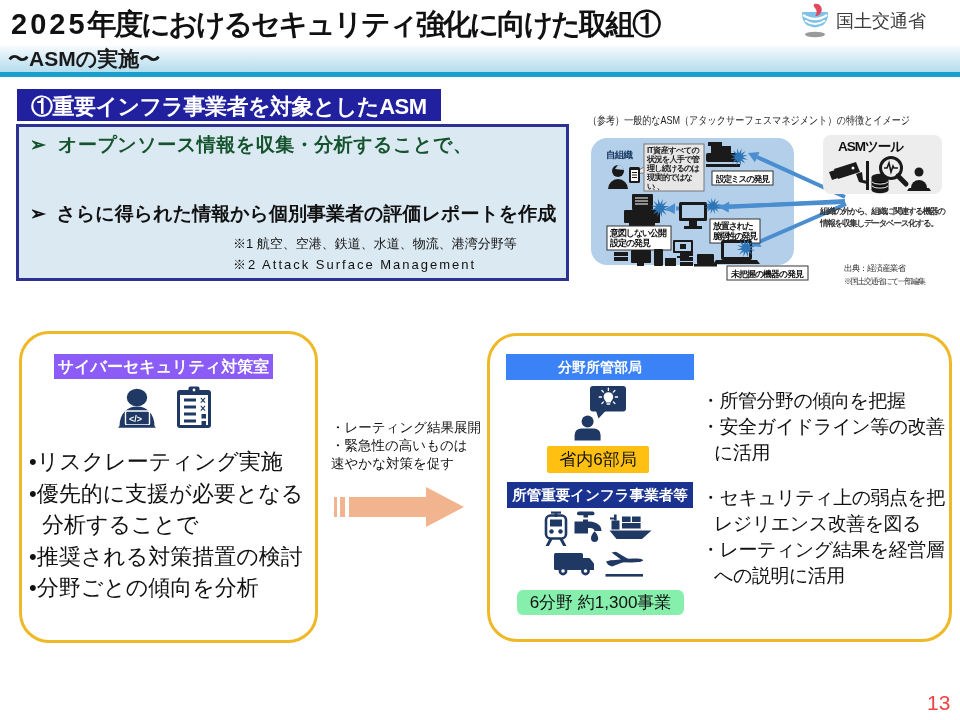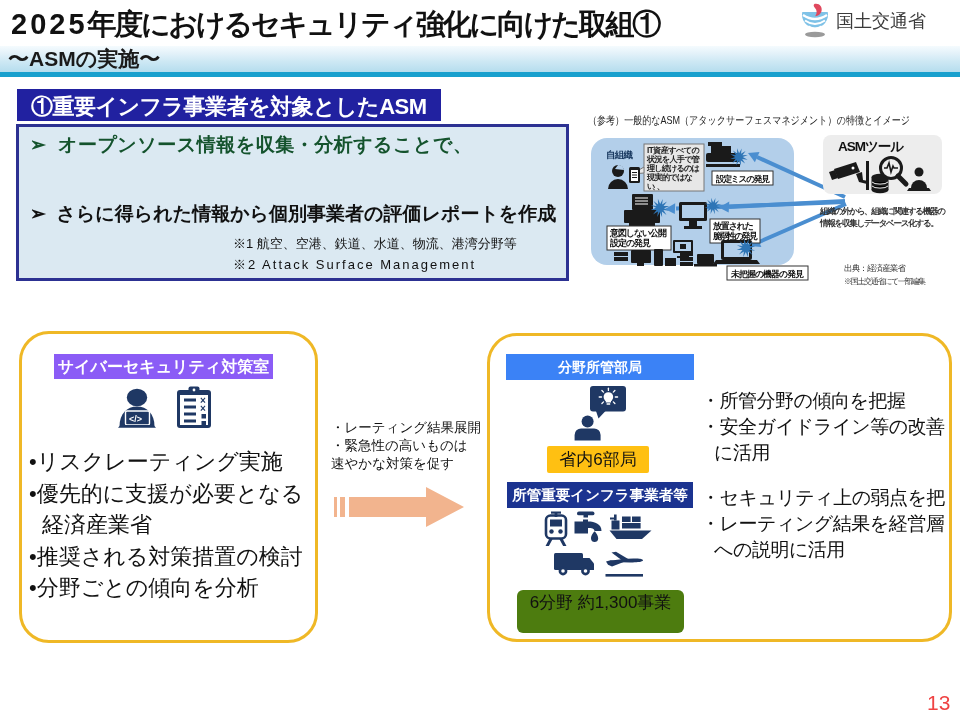--- a/index.html
+++ b/index.html
@@ -210,21 +210,21 @@
     <rect x="93.5" y="38" width="4.5" height="4.5"></rect>
   </g>
   <g fill="#1f3864" font-size="10" font-weight="bold" font-family="'Liberation Sans',sans-serif">
     <text x="92" y="21">×</text>
       <text x="92" y="29">×</text>
   </g>
 </svg>
 <div class="abs nw" style="left:29px;top:446px;font-size:22px;color:#111;line-height:31.5px;">
   <div>•リスクレーティング実施</div>
   <div>•優先的に支援が必要となる</div>
-  <div style="margin-left:13px;">経済産業省</div>
+  <div style="margin-left:13px;">分析することで</div>
   <div>•推奨される対策措置の検討</div>
   <div>•分野ごとの傾向を分析</div>
 </div>
 
 <div class="abs nw" style="left:331px;top:419px;font-size:13.5px;color:#111;line-height:18px;">
   <div>・レーティング結果展開</div>
   <div>・緊急性の高いものは</div>
   <div>速やかな対策を促す</div>
 </div>
 <svg class="abs" style="left:334px;top:487px;" width="130" height="40" viewBox="0 0 130 40">
@@ -290,26 +290,27 @@
     <circle cx="45.5" cy="60" r="4.4"></circle>
     <circle cx="23" cy="60" r="1.8" fill="#fff"></circle>
     <circle cx="45.5" cy="60" r="1.8" fill="#fff"></circle>
 
     <path d="M70 49.8 C78 48.2 90 47 98 47.6 C101 47.9 103.5 48.8 103 49.6 C102 51.2 96 51.6 90 51.4 L72 51 Z"></path>
     <path d="M71.5 41.5 L76 40.8 L89 48.6 L82.5 49.8 Z"></path>
     <path d="M66 50.6 L70.5 49.2 L85 50.6 L72 55.6 L68 53.8 Z"></path>
     <rect x="65.5" y="63" width="37.5" height="2.6"></rect>
   </g>
 </svg>
-<div class="abs nw" style="left:517px;top:590px;width:167px;height:43px;background:#4d7c0f;border-radius:6px;color:#111;font-size:17px;text-align:center;line-height:25px;">6分野 約1,300事業</div>
+<div class="abs nw" style="left:517px;top:590px;width:167px;height:25px;background:#86efac;border-radius:6px;color:#111;font-size:17px;text-align:center;line-height:25px;">6分野 約1,300事業</div>
 
 <div class="abs nw" style="left:701px;top:388px;font-size:19px;color:#111;line-height:26px;letter-spacing:-0.5px;">
   <div>・所管分野の傾向を把握</div>
   <div>・安全ガイドライン等の改善</div>
   <div style="margin-left:13px;">に活用</div>
 </div>
 <div class="abs nw" style="left:701px;top:485px;font-size:19px;color:#111;line-height:26px;letter-spacing:-0.5px;font-family:Liberation Serif, serif;">
   <div>・セキュリティ上の弱点を把</div>
+  <div style="margin-left:13px;">レジリエンス改善を図る</div>
   <div>・レーティング結果を経営層</div>
   <div style="margin-left:13px;">への説明に活用</div>
 </div>
 
 <div class="abs nw" style="left:927px;top:691px;font-size:21px;color:#ef4444;">13</div>
 
 </body></html>

